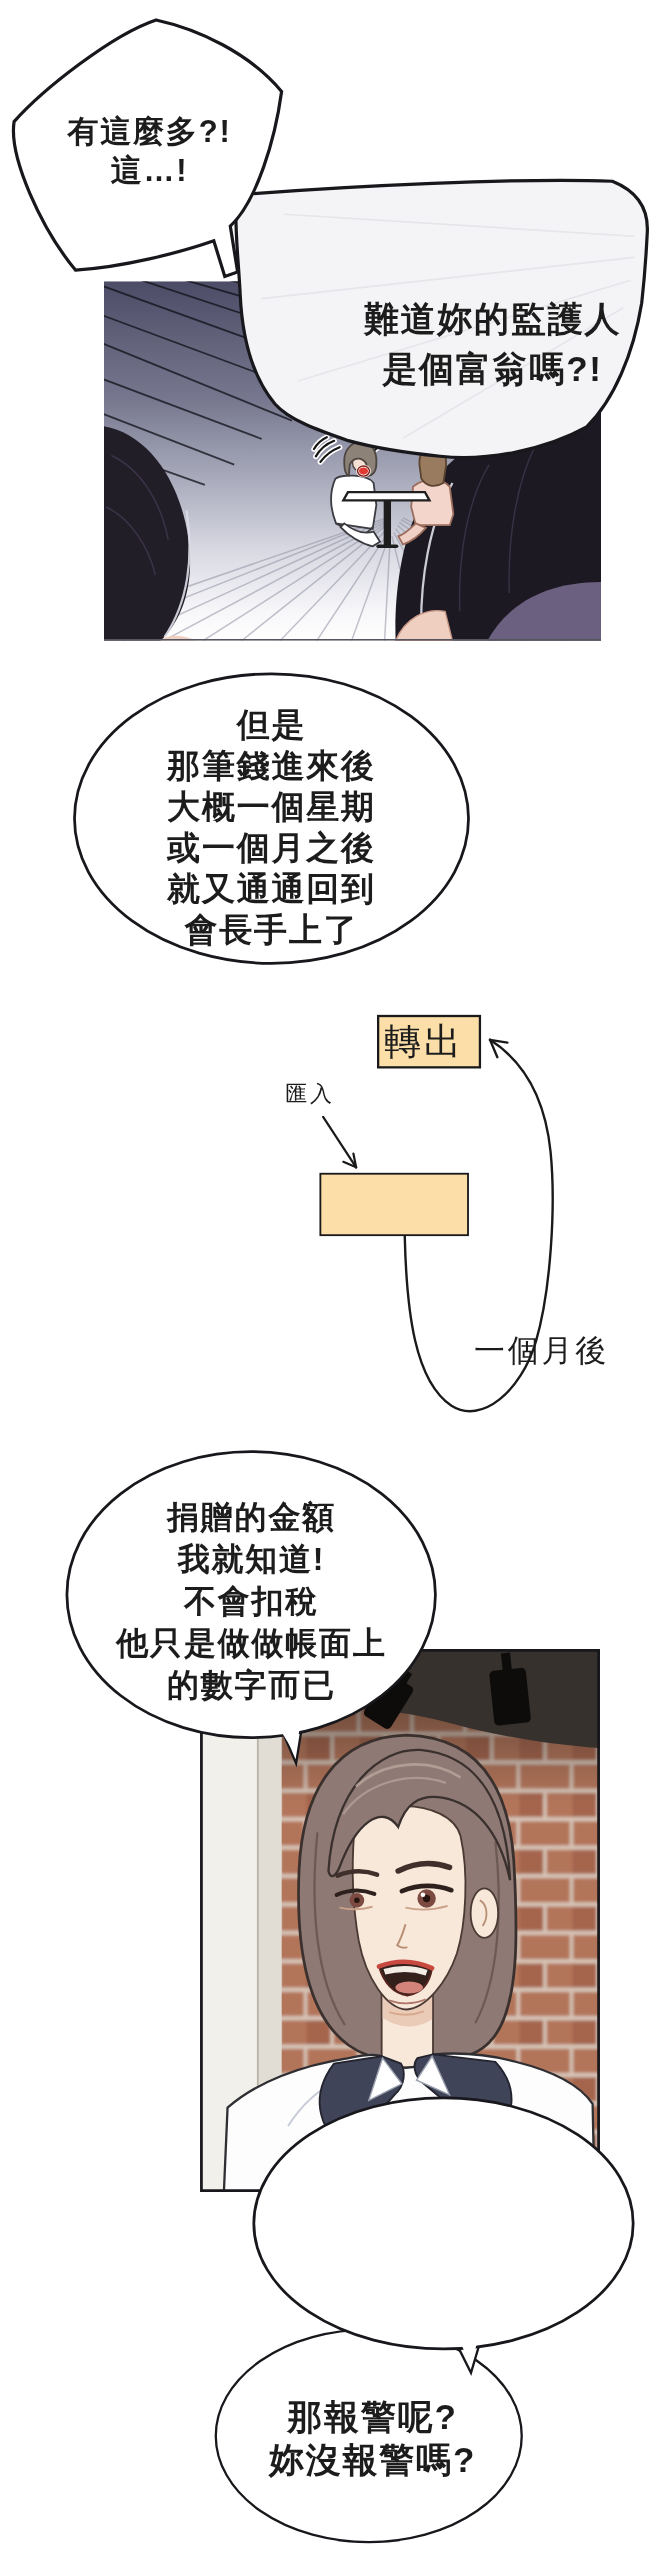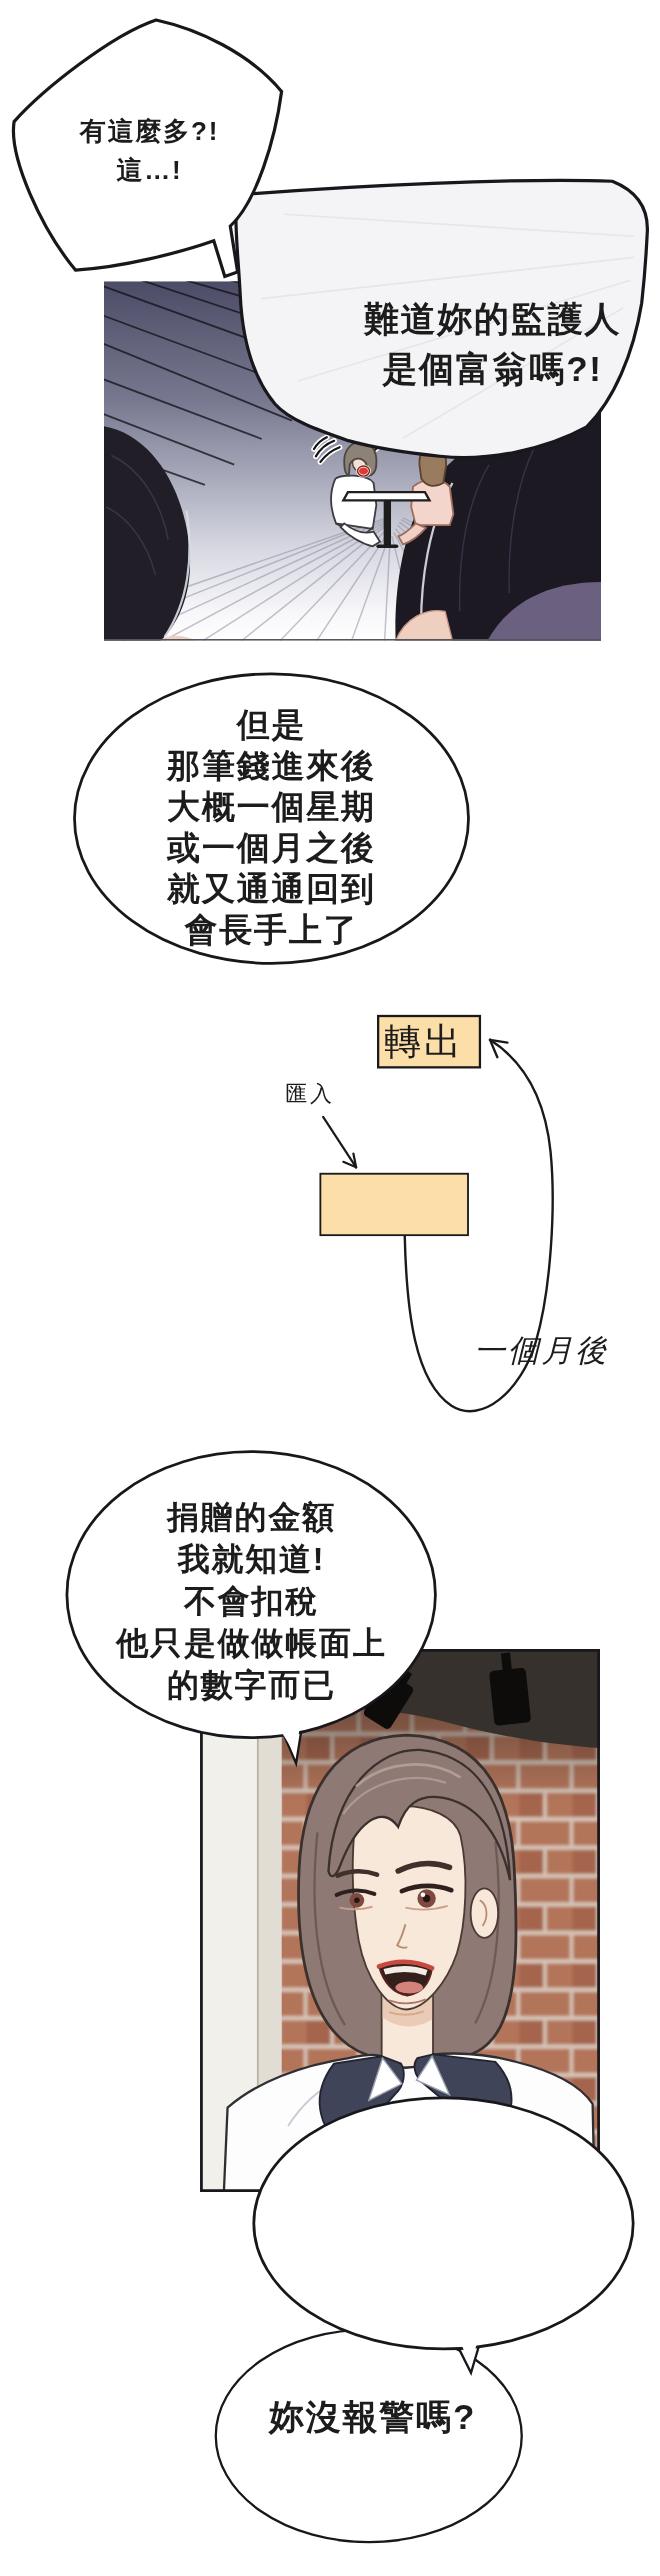--- a/index.html
+++ b/index.html
@@ -1,20 +1,20 @@
 <!DOCTYPE html>
 <html style="--page_bg: #ffffff; --ink: #1c1c1c; --bubble_fill: #ffffff; --bubble2_fill: #f4f4f6; --panel1_top: #4d4c67; --panel1_mid: #a9abbc; --panel1_floor: #ffffff; --silhouette_hair: #211d27; --note_box: #fcdfa8; --brick: #b3745a; --brick_dark: #a5654e; --mortar: #d5c3b6; --dark_band: #36312d; --spotlight: #0d0c0b; --wall_light: #f2f0ea; --wall_shadow: #e2ddd4; --hair_brown: #8e7975; --hair_outline: #3a302d; --skin: #f8e8da; --collar_navy: #404459; --shirt: #fdfdfe; --figure_pink: #f3d5cb; --mouth_red: #e0392e;font-size:14.7px"><head>
 <meta charset="utf-8">
 <style>
   html,body{margin:0;padding:0;background:#ffffff;}
   body{font-family:"Liberation Sans","DejaVu Sans",sans-serif;}
   #page{position:relative;width:661px;height:2576px;background:var(--page_bg,#fff);overflow:hidden;}
   .abs{position:absolute;}
   .txt{position:absolute;text-align:center;color:var(--ink,#1c1c1c);font-weight:bold;letter-spacing:1.8px;white-space:nowrap;}
-  .t1{font-size:26px;line-height:39px;}
+  .t1{font-size:31px;line-height:39px;}
   .t2{font-size:35px;line-height:50px;}
   .t3{font-size:33px;line-height:41px;}
   .t4{font-size:32px;line-height:42px;}
   .t5{font-size:35px;line-height:42px;}
   .t6{font-size:35px;line-height:43px;}
   .hand{font-weight:normal;letter-spacing:2.8px;}
   svg{display:block;overflow:visible;}
 </style>
 </head>
 <body>
@@ -186,21 +186,21 @@
       <line x1="254" y1="38" x2="273" y2="41"></line>
       <line x1="254" y1="38" x2="262" y2="57"></line>
     </g>
   </svg>
   <div class="txt hand" style="left:378px;top:1016px;width:92px;height:51px;line-height:51px;font-size:37px;">
     <span>轉出</span>
   </div>
   <div class="txt hand" style="left:248px;top:1075px;width:124px;font-size:22px;line-height:37px;">
     <span>匯入</span>
   </div>
-  <div class="txt hand" style="left:468px;top:1332px;width:147px;font-size:31px;line-height:37px;font-style:italic;">
+  <div class="txt hand" style="left:468px;top:1332px;width:147px;font-size:31px;line-height:37px;">
     <span>一個月後</span>
   </div>
 
   <svg class="abs" style="left:200px;top:1649px;" width="400" height="543" viewBox="0 0 436 592">
     <defs>
       <pattern id="brickp" width="58" height="62" patternUnits="userSpaceOnUse">
         <rect x="0" y="0" width="58" height="62" style="fill:var(--mortar)"></rect>
         <rect x="1" y="2" width="54" height="26" style="fill:var(--brick)"></rect>
         <rect x="-28" y="33" width="54" height="26" style="fill:var(--brick_dark)"></rect>
         <rect x="30" y="33" width="54" height="26" style="fill:var(--brick)"></rect>
@@ -319,17 +319,18 @@
     <ellipse cx="172" cy="120" rx="167" ry="116" style="fill:var(--bubble_fill)" stroke="#17171c" stroke-width="2.5"></ellipse>
   </svg>
 
   <svg class="abs" style="left:252px;top:2092px;" width="394" height="294" viewBox="0 0 430 320">
     <path d="M 222 272 L 239 306 L 252 262 Z" style="fill:var(--bubble_fill)" stroke="#17171c" stroke-width="2.5"></path>
     <ellipse cx="209" cy="143" rx="207" ry="137" style="fill:var(--bubble_fill)" stroke="#17171c" stroke-width="3"></ellipse>
     <path d="M 226 270 L 239 298 L 248 264 Z" fill="#ffffff" stroke="none"></path>
   </svg>
 
   <div class="txt t6" style="left:235px;top:2395px;width:275px;">
+    <div>那報警呢?</div>
     <div>妳沒報警嗎?</div>
   </div>
 
 </div>
 
 
 </body></html>

